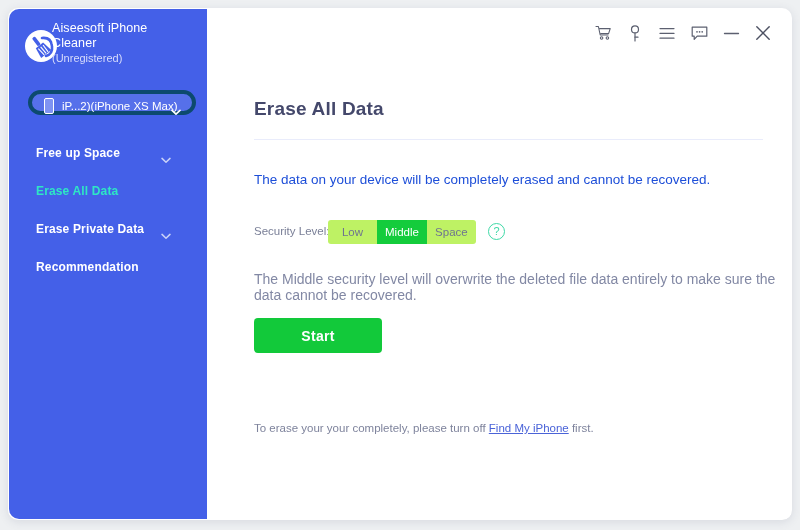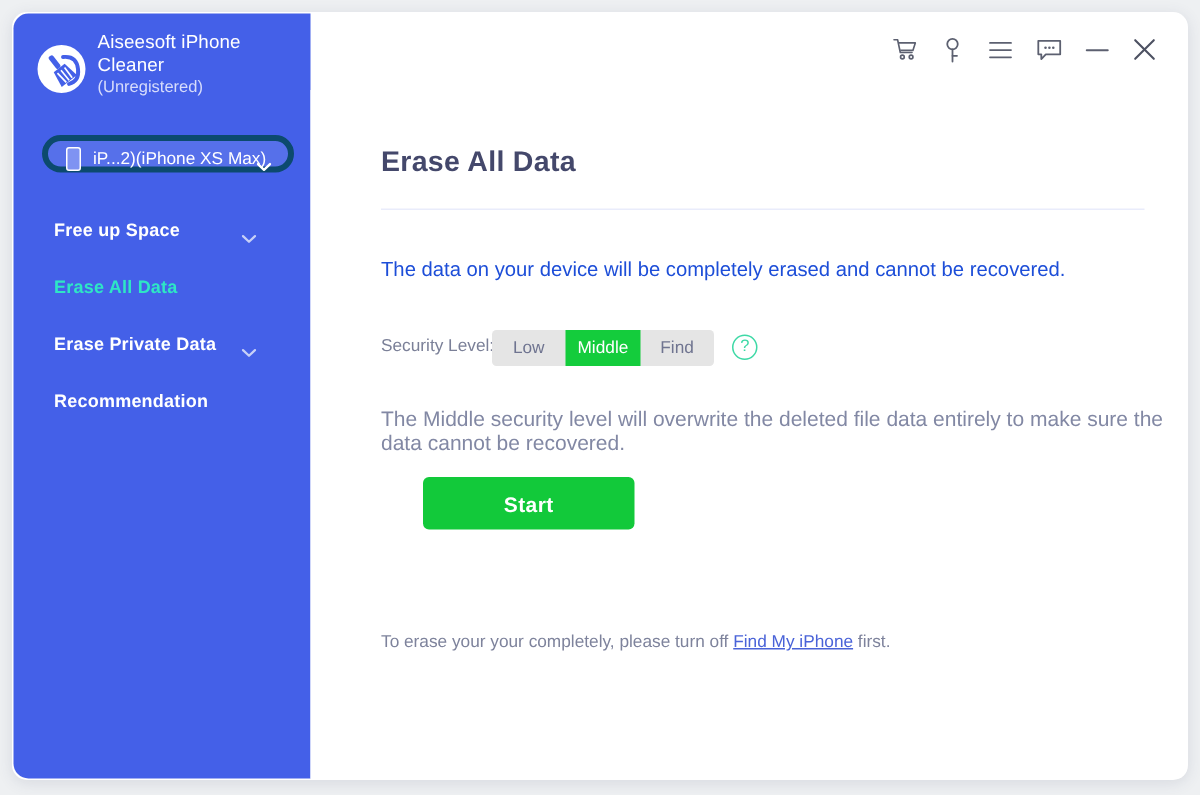--- a/index.html
+++ b/index.html
@@ -46,21 +46,21 @@
   #brand-logo {
     position: absolute;
     left: 15px;
     top: 6px;
     width: 34px;
     height: 34px;
   }
 
   #brand-text {
     position: absolute;
-    left: 56px;
+    left: 43px;
     top: -2px;
     width: 138px;
     color: #ffffff;
   }
   #brand-name {
     font-size: 12.5px;
     line-height: 15px;
     font-weight: 400;
     letter-spacing: 0.1px;
   }
@@ -208,21 +208,21 @@
     font-size: 11.5px;
     color: #7b8098;
     white-space: nowrap;
   }
   #segmented {
     position: absolute;
     left: 74px;
     top: 0;
     height: 24px;
     display: flex;
-    background: #e5e5e5;
+    background: #bef264;
     border-radius: 3px;
     overflow: hidden;
   }
   .seg {
     min-width: 49px;
     height: 24px;
     line-height: 24px;
     text-align: center;
     font-size: 11.5px;
     color: #6f7490;
@@ -256,32 +256,31 @@
     left: 47px;
     top: 211px;
     font-size: 14px;
     color: #8288a4;
   }
 
   #start-button {
     position: absolute;
     left: 47px;
     top: 258px;
-    width: 141px;
+    width: 128px;
     height: 35px;
     background: #12c93a;
     border: none;
     border-radius: 4px;
     color: #ffffff;
     font-size: 14px;
     font-weight: bold;
     font-family: "Liberation Sans", sans-serif;
     cursor: pointer;
     letter-spacing: 0.3px;
-    margin-left: 28px;
   }
 
   #footer-note {
     position: absolute;
     left: 47px;
     top: 362px;
     font-size: 11.5px;
     color: #7e839c;
     white-space: nowrap;
   }
@@ -417,21 +416,21 @@
     <div id="title-divider"></div>
 
     <div id="intro-text">The data on your device will be completely erased and cannot be recovered.</div>
 
     <div id="security-row">
       <div id="security-label">Security Level:</div>
 
       <div id="segmented">
         <div class="seg">Low</div>
         <div class="seg selected">Middle</div>
-        <div class="seg">Find</div>
+        <div class="seg">Space</div>
       </div>
 
       <div id="help-icon">?</div>
     </div>
 
     <div id="level-description">The Middle security level will overwrite the deleted file data entirely to make sure the data cannot be recovered.</div>
 
     <button id="start-button">Start</button>
 
     <div id="footer-note">

